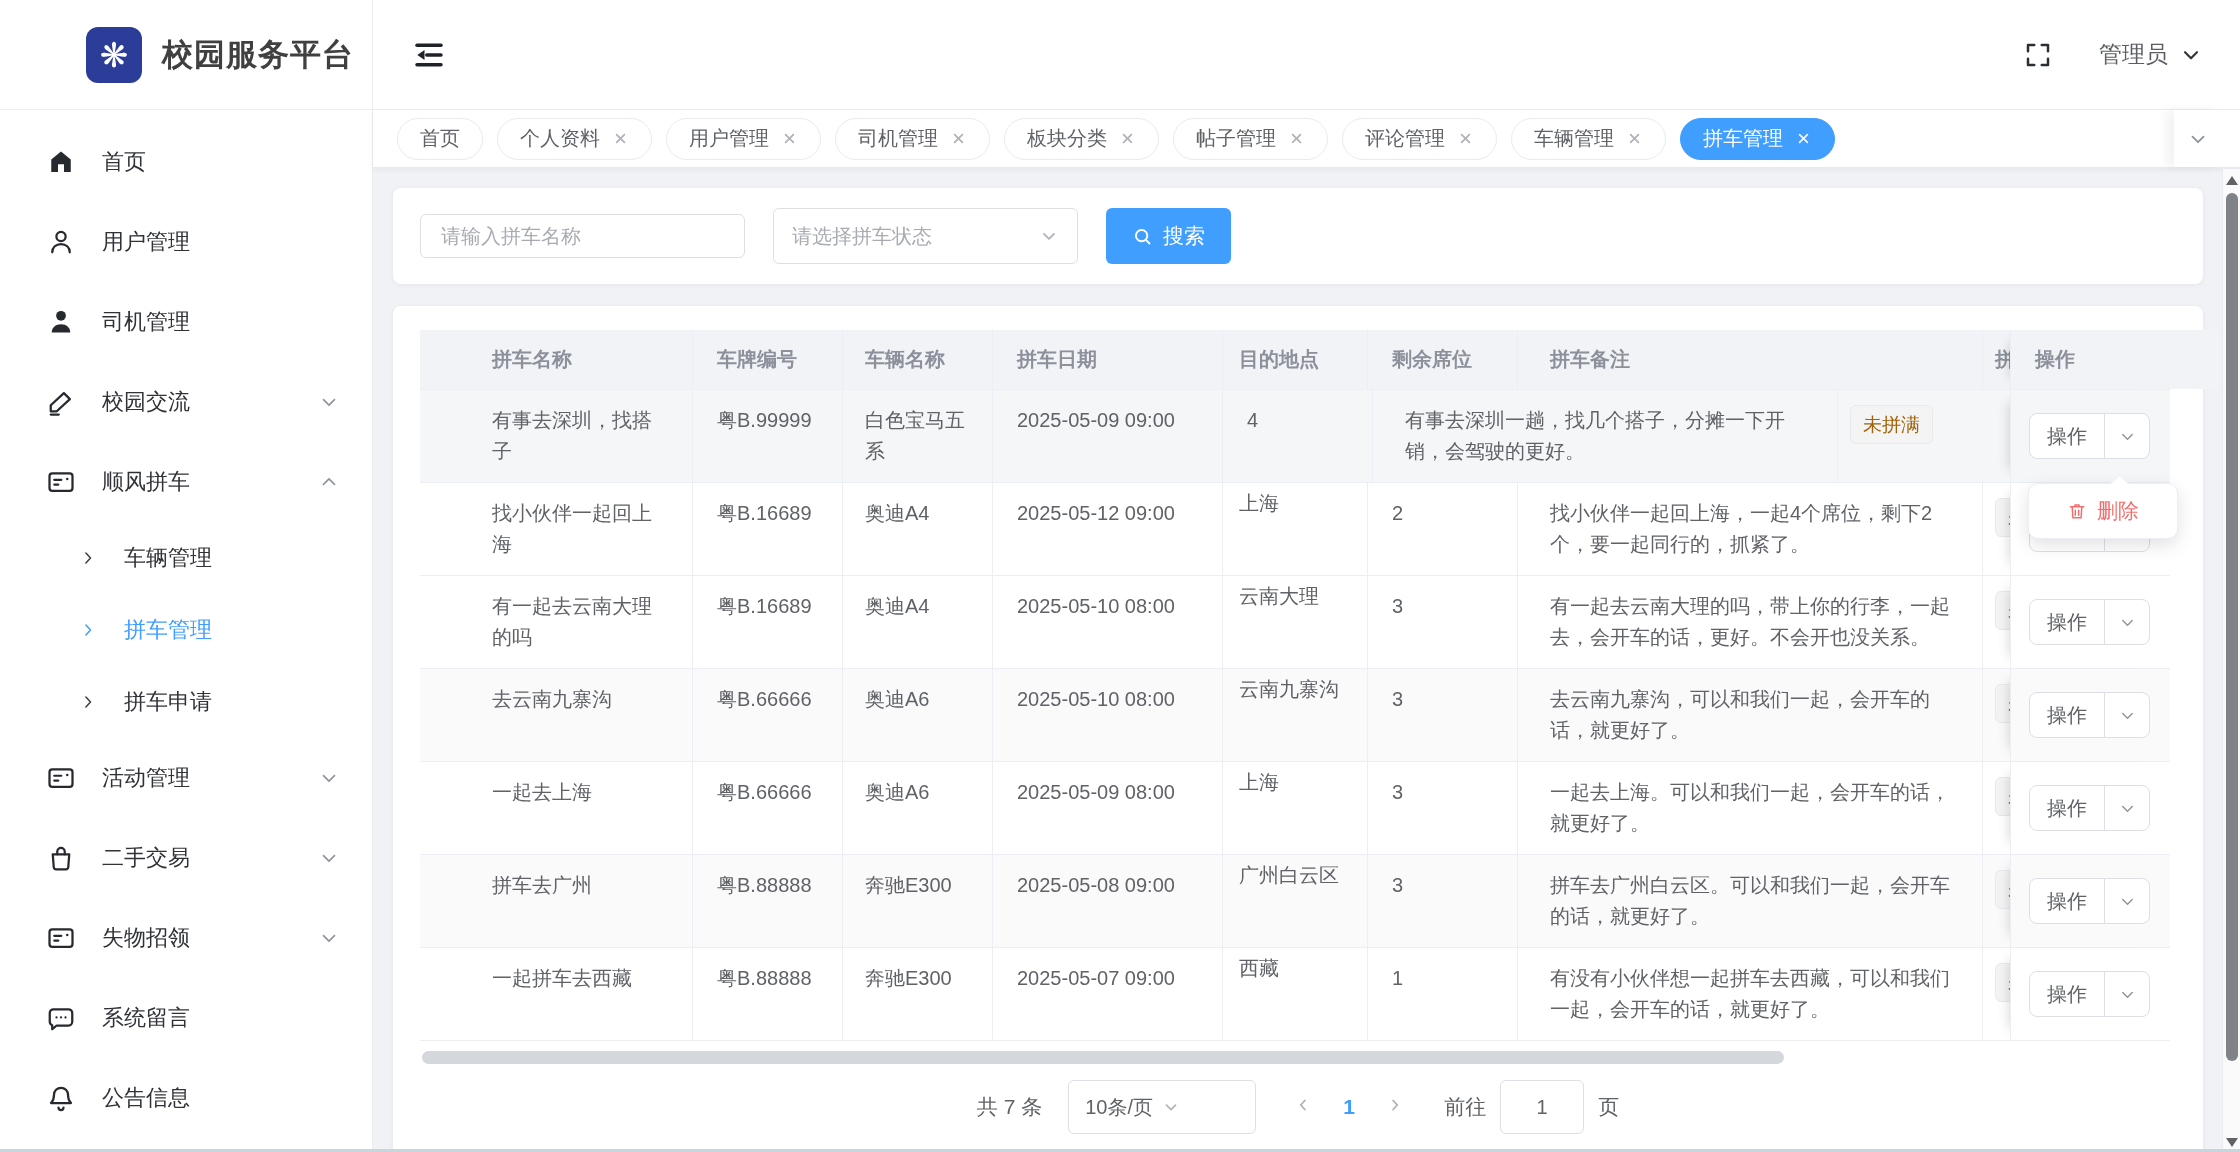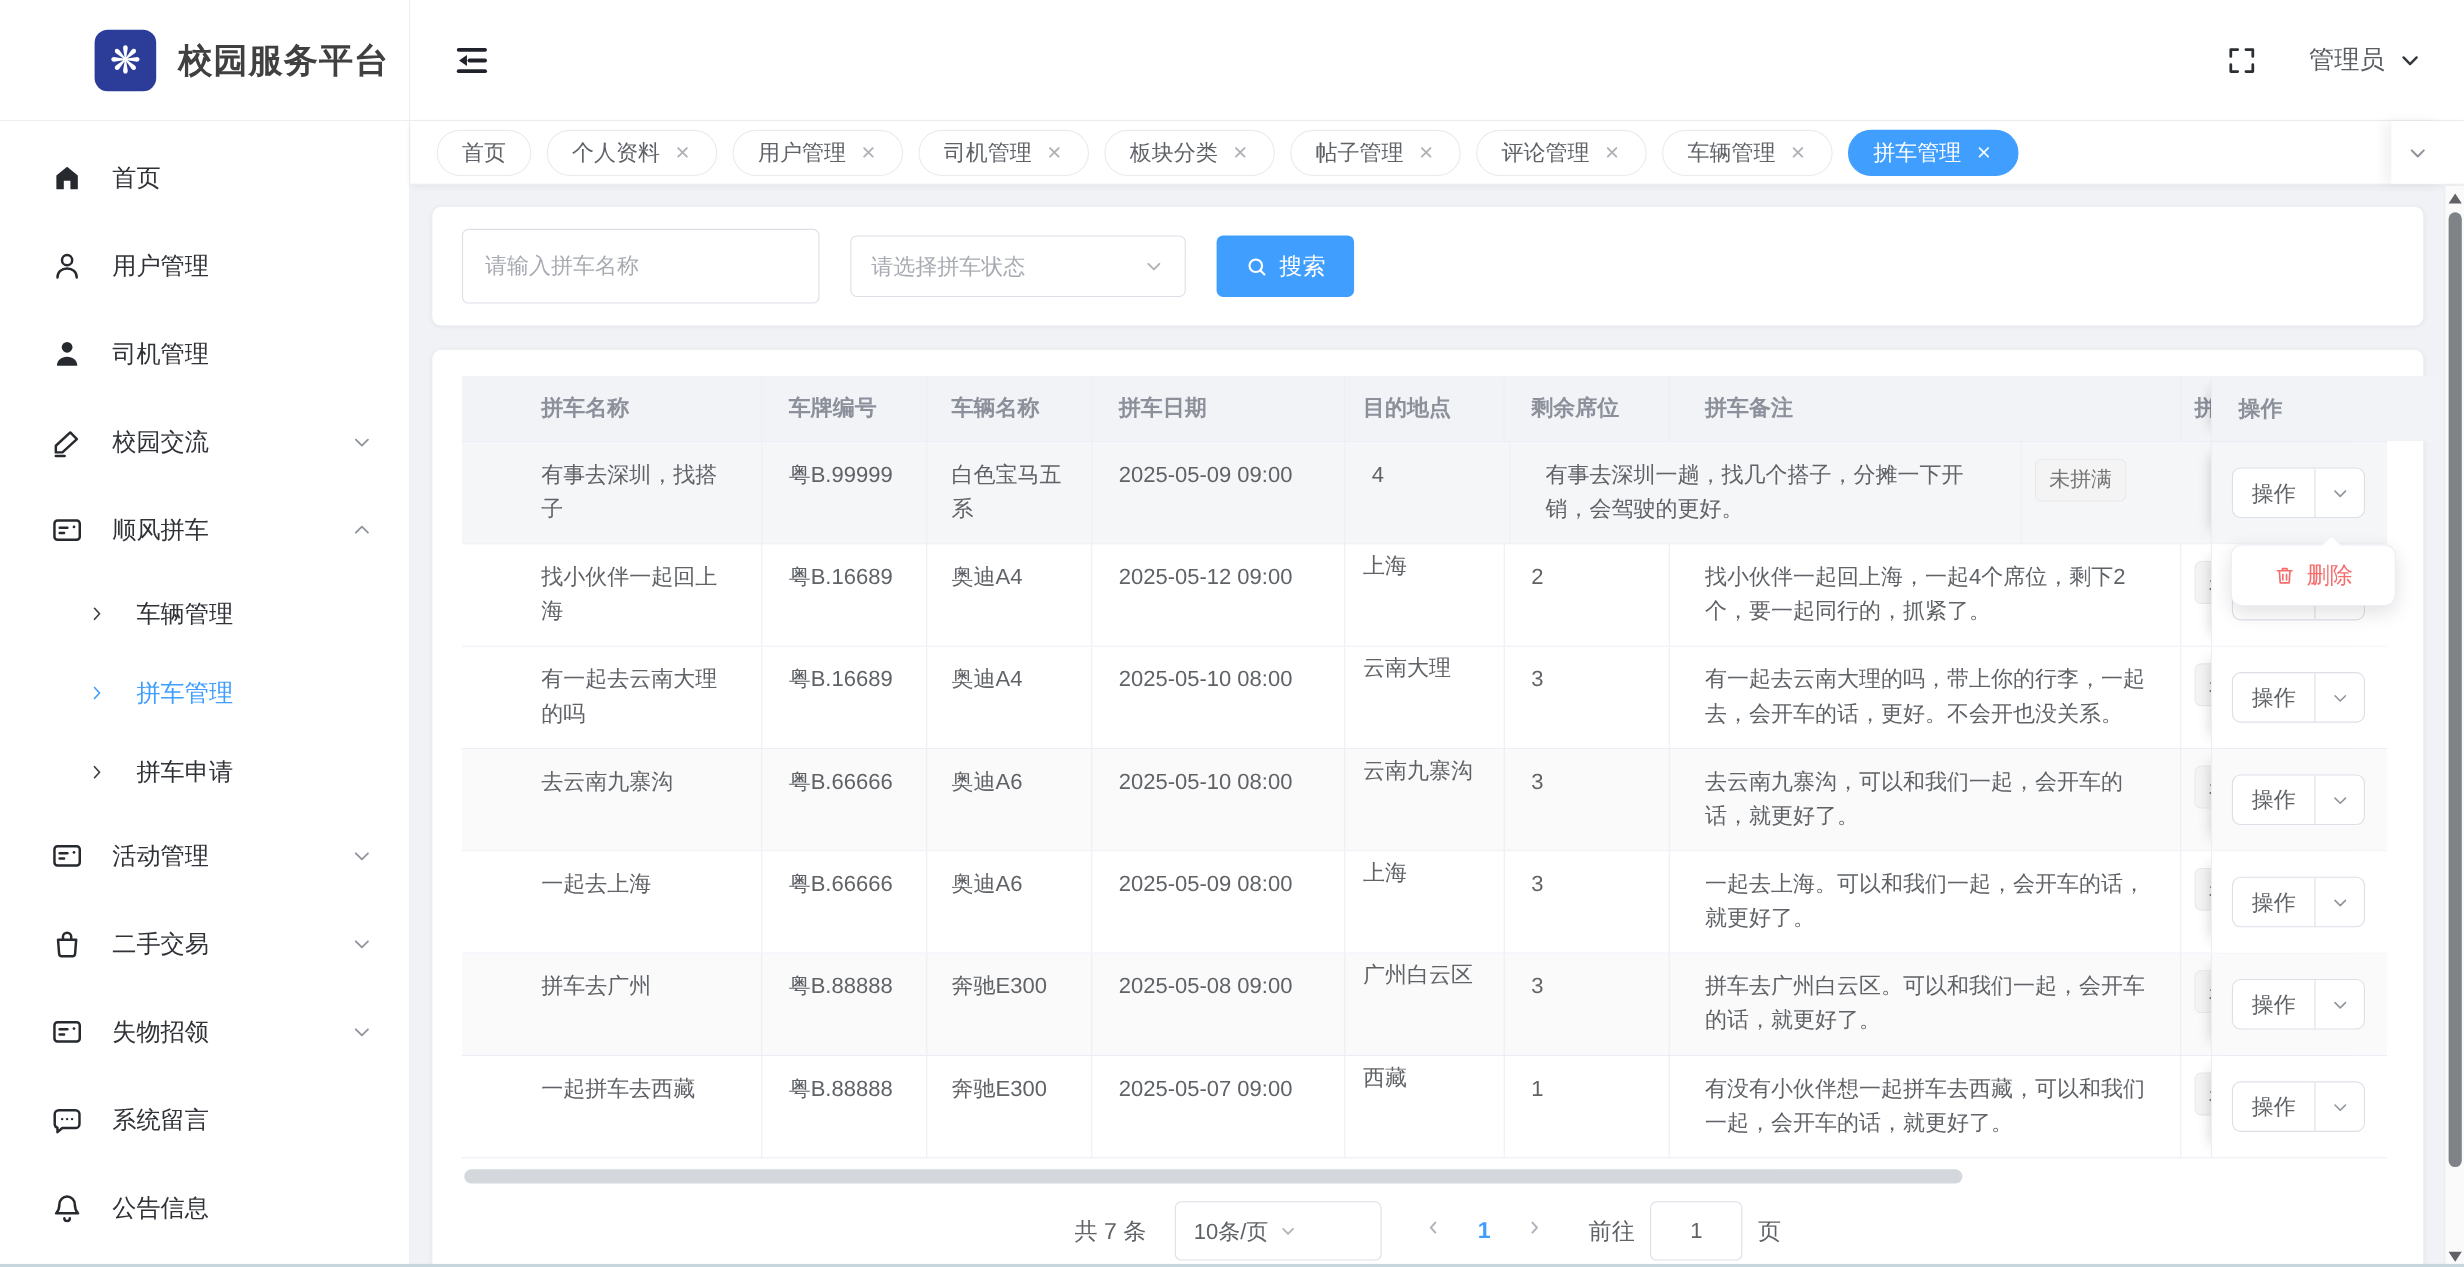--- a/index.html
+++ b/index.html
@@ -43,21 +43,21 @@
   .tab .tab-close svg { width:17px; height:17px; }
   .tab.active { background:#409eff; border-color:#409eff; color:#fff; }
   .tab.active .tab-close { color:rgba(255,255,255,.9); }
   .tabs-more { position:absolute; right:18px; top:0; bottom:0; width:48px; background:#fff; display:flex; align-items:center; justify-content:center; color:#8f949b; box-shadow:-8px 0 10px rgba(0,0,0,.05); cursor:pointer; }
   .tabs-more svg { width:22px; height:22px; }
 
   
   .content { flex:1; background:#f0f2f5; padding:20px 37px 0 20px; overflow:hidden; }
   .card { background:#fff; border-radius:8px; box-shadow:0 1px 5px rgba(0,0,0,.06); }
   .search-card { padding:20px 27px; display:flex; align-items:center; gap:28px; }
-  .inp { width:325px; height:68px; border:1px solid #dcdfe6; border-radius:6px; font-size:20px; padding:0 20px; color:#303133; outline:none; font-family:inherit; }
+  .inp { width:325px; height:44px; border:1px solid #dcdfe6; border-radius:6px; font-size:20px; padding:0 20px; color:#303133; outline:none; font-family:inherit; }
   .inp::placeholder { color:#a8abb2; }
   .sel { width:305px; height:56px; border:1px solid #dcdfe6; border-radius:6px; display:flex; align-items:center; padding:0 18px; color:#a8abb2; font-size:20px; cursor:pointer; background:#fff; }
   .sel .sel-ph { flex:1; }
   .sel .chev { width:20px; height:20px; color:#b0b3b8; }
   .sel .chev svg { width:20px; height:20px; }
   .btn-search { height:56px; padding:0 26px; background:#409eff; border:none; border-radius:6px; color:#fff; font-size:21px; display:flex; align-items:center; gap:10px; cursor:pointer; font-family:inherit; }
   .btn-search svg { width:21px; height:21px; }
 
   .table-card { margin-top:22px; padding:24px 27px 8px; position:relative; }
 
@@ -68,21 +68,21 @@
   .trow.stripe { background:#fafafa; }
   .tcell { padding:15px 24px; line-height:31px; color:#5f6266; border-right:1px solid #ebeef5; flex-shrink:0; }
   .c0 { width:225px;margin-left:48px; } .c1 { width:150px; } .c2 { width:150px; padding:15px 22px; }
   .c3 { width:230px; } .c4 { width:145px; padding:5px 16px; } .c5 { width:150px; }
   .c6 { width:465px; padding:15px 32px; }
   .c7 { width:235px; border-right:none; padding:15px 0 15px 12px; overflow:hidden; white-space:nowrap; }
   .thead { background:#f1f3f6; }
   .thead .tcell { background:#f1f3f6; color:#8b909a; font-weight:700; padding-top:14px; padding-bottom:14px; }
   .action-cell { position:absolute; right:0; top:0; bottom:0; width:160px; background:inherit; border-left:1px solid #ebeef5; box-shadow:-12px 0 12px -12px rgba(0,0,0,.18); display:flex; align-items:center; padding-left:18px; }
   .thead .action-cell { background:#f1f3f6; color:#8b909a; font-weight:700; padding-left:24px; }
-  .tag { display:inline-block; background:#f4f4f5; border:1px solid #e9e9eb; color:#737373; font-size:19px; line-height:1; padding:9px 12px; border-radius:6px; }
+  .tag { display:inline-block; background:#f4f4f5; border:1px solid #e9e9eb; color:#a16207; font-size:19px; line-height:1; padding:9px 12px; border-radius:6px; }
   .split-btn { display:flex; height:46px; border:1px solid #dcdfe6; border-radius:8px; background:#fff; overflow:hidden; cursor:pointer; }
   .split-main { padding:0 17px; display:flex; align-items:center; font-size:20px; color:#5f6266; border-right:1px solid #dcdfe6; }
   .split-arrow { width:44px; display:flex; align-items:center; justify-content:center; color:#8f949b; }
   .split-arrow svg { width:19px; height:19px; }
 
   
   .popup { position:absolute; left:1608px; top:153px; width:150px; height:56px; background:#fff; border:1px solid #ebeef5; border-radius:10px; box-shadow:0 6px 18px rgba(0,0,0,.12); display:flex; align-items:center; justify-content:center; gap:10px; color:#f56c6c; font-size:21px; z-index:40; cursor:pointer; }
   .popup svg { width:20px; height:20px; }
   .popup-arrow { position:absolute; top:-7px; left:84px; width:13px; height:13px; background:#fff; border-left:1px solid #ebeef5; border-top:1px solid #ebeef5; transform:rotate(45deg); }
 

